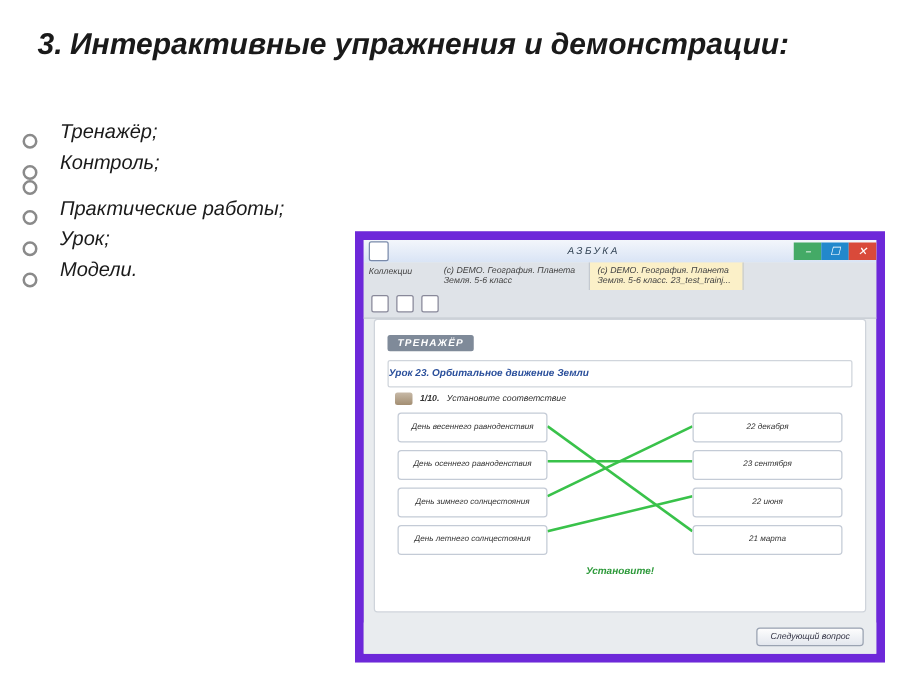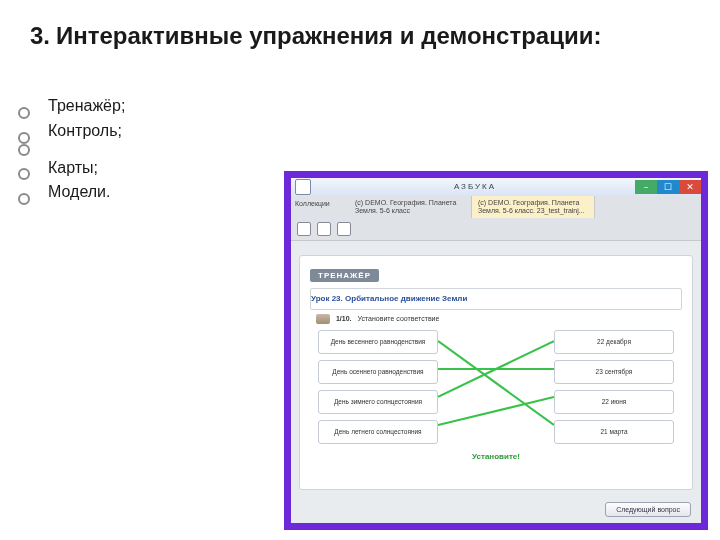--- a/index.html
+++ b/index.html
@@ -1,16 +1,16 @@
 <!DOCTYPE html>
 <html><head>
 <meta charset="utf-8">
 <style>
 html,body{margin:0;padding:0;width:720px;height:540px;background:#fff;font-family:"Segoe UI",Tahoma,sans-serif;color:#1a1a1a;}
-.slide{position:relative;width:720px;height:540px;overflow:hidden;}
+.slide{position:relative;width:720px;height:540px;overflow:hidden;font-style:italic;}
 .heading{position:absolute;left:30px;top:20px;right:40px;font-size:24px;font-weight:700;line-height:1.3;}
 .heading .num{margin-right:6px;}
 ul.bullets{position:absolute;left:18px;top:94px;list-style:none;margin:0;padding:0;}
 ul.bullets li{font-size:16px;line-height:1.55;display:flex;align-items:flex-end;}
 ul.bullets li .dot{width:12px;height:12px;border:2px solid #8a8a8a;border-radius:50%;margin:0 18px 0 0;flex:0 0 auto;box-sizing:border-box;}
 
 
 .app{position:absolute;right:12px;bottom:10px;width:410px;border:7px solid #6d28d9;background:#e9ecef;font-family:"Segoe UI",Tahoma,sans-serif;}
 .titlebar{height:18px;background:linear-gradient(#f3f6fb,#d9e4f5);display:flex;align-items:center;font-size:8px;color:#334;}
 .titlebar .home-ico{width:14px;height:14px;margin:0 4px;border:1px solid #7a8aaa;background:#fff;border-radius:2px;}
@@ -19,21 +19,21 @@
 .winbtns span{width:22px;height:14px;font-size:9px;line-height:14px;text-align:center;color:#fff;}
 .wb-min{background:#4a6;}
 .wb-max{background:#28c;}
 .wb-close{background:#d94a3a;}
 .crumbs{display:flex;background:#dfe3e8;font-size:7px;color:#444;align-items:stretch;}
 .crumb-home{width:50px;padding:4px 4px;}
 .crumb{width:110px;padding:3px 6px;border-right:1px solid #c4c9d0;line-height:1.15;}
 .crumb.active{background:#fbf0c8;}
 .tools{display:flex;gap:6px;padding:4px 6px;background:#dfe3e8;border-bottom:1px solid #c4c9d0;}
 .tico{width:12px;height:12px;border:1px solid #889;border-radius:2px;background:#fff;}
-.sheet{background:#fff;margin:14px 8px 8px;border:1px solid #cfd4db;border-radius:3px;position:relative;padding:8px 10px 28px;}
+.sheet{background:#fff;margin:0 8px 8px;border:1px solid #cfd4db;border-radius:3px;position:relative;padding:8px 10px 28px;}
 .chip{display:inline-block;font-size:8px;font-weight:700;color:#fff;background:#7f8a99;padding:2px 8px;border-radius:2px;letter-spacing:1px;}
 .lesson{height:20px;border:1px solid #d0d5dc;border-radius:2px;margin:6px 0 4px;font-size:8px;color:#2a4f9b;font-weight:600;line-height:20px;}
 .prompt{font-size:7px;color:#333;margin:4px 0 6px 6px;}
 .prompt b{margin-right:4px;}
 .hand-ico{display:inline-block;width:14px;height:10px;margin-right:4px;vertical-align:middle;background:linear-gradient(#c7b9a7,#a38e72);border-radius:2px;}
 .match{position:relative;height:118px;margin:0 8px;}
 .col{position:absolute;top:0;width:120px;}
 .col.left{left:0;}
 .col.right{right:0;}
 .opt{height:22px;border:1px solid #c4cbd6;border-radius:3px;margin-bottom:6px;font-size:6.5px;text-align:center;display:flex;align-items:center;justify-content:center;padding:0 4px;line-height:1.1;color:#333;background:#fff;}
@@ -56,21 +56,25 @@
       </li>
       <li>
         <span class="dot"></span>
         <span>Контроль;</span>
       </li>
       <li>
         <span class="dot"></span>
       </li>
       <li>
         <span class="dot"></span>
-        <span>Карты;</span>
+        <span>Практические работы;</span>
+      </li>
+      <li>
+        <span class="dot"></span>
+        <span>Урок;</span>
       </li>
       <li>
         <span class="dot"></span>
         <span>Модели.</span>
       </li>
     </ul>
 
 <div class="app">
   <div class="titlebar">
     <span class="home-ico"></span>

